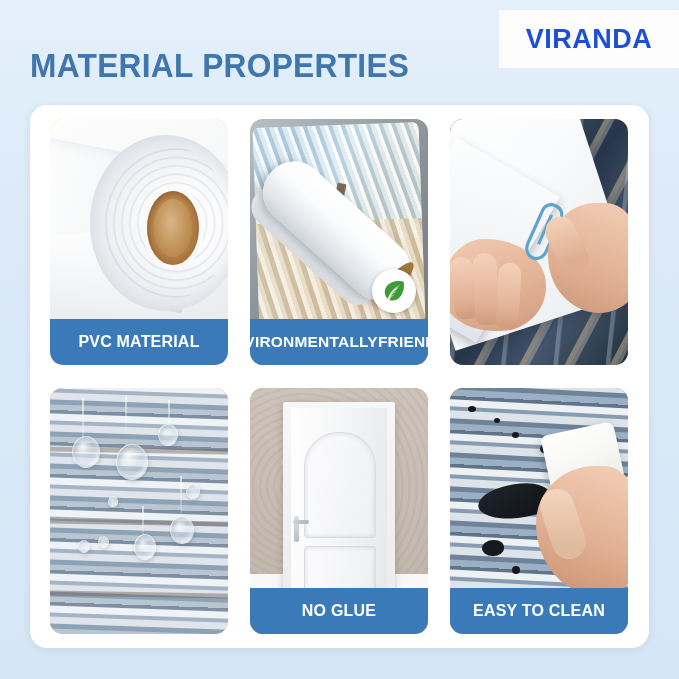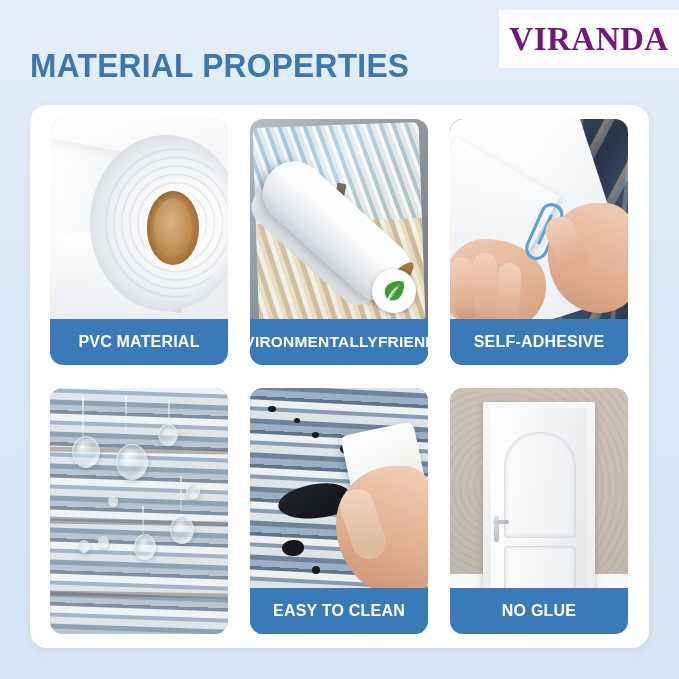--- a/index.html
+++ b/index.html
@@ -25,25 +25,25 @@
     left: 499px;
     top: 10px;
     width: 180px;
     height: 58px;
     background: #fdfdfd;
     display: flex;
     align-items: center;
     justify-content: center;
   }
   .logo-text {
-    font-size: 33px;
+    font-size: 27px;
     font-weight: bold;
     letter-spacing: 0.5px;
-    color: #701a75;
-    font-family: Liberation Serif, serif;
+    color: #1d4ed8;
+    font-family: Liberation Sans, sans-serif;
   }
 
   
   .page-title {
     position: absolute;
     left: 30px;
     top: 47px;
     font-size: 33px;
     font-weight: bold;
     letter-spacing: 0.3px;
@@ -600,21 +600,20 @@
             <svg width="34" height="70" viewBox="0 0 34 70" aria-hidden="true">
               <path d="M17 6c-6 0-10 4-10 9.5v36c0 6.5 4.5 11.5 10 11.5s10-5 10-11.5v-36C27 10 23 6 17 6z" fill="none" stroke="#5da3cf" stroke-width="3.2"></path>
               <path d="M17 16v32" fill="none" stroke="#5da3cf" stroke-width="3"></path>
             </svg>
           </div>
           <div class="hand-l"></div>
           <div class="finger f1"></div>
           <div class="finger f2"></div>
           <div class="finger f3"></div>
         </div>
-        <div class="card-label">SELF-ADHESIVE</div>
       </div>
 
       <div class="card">
         <div class="card-media m-water">
           <div class="water-stripes"></div>
           <div class="water-stripes2"></div>
 
           <div class="streak" style="left:32px; top:10px; height:52px;"></div>
           <div class="streak" style="left:75px; top:8px; height:34px;"></div>
           <div class="streak" style="left:118px; top:12px; height:30px;"></div>
@@ -624,49 +623,49 @@
           <div class="drop" style="left:22px; top:48px; width:26px; height:30px;"></div>
           <div class="drop" style="left:66px; top:56px; width:30px; height:34px;"></div>
           <div class="drop" style="left:108px; top:36px; width:18px; height:20px;"></div>
           <div class="drop" style="left:120px; top:128px; width:22px; height:26px;"></div>
           <div class="drop" style="left:84px; top:146px; width:20px; height:24px;"></div>
           <div class="drop" style="left:28px; top:152px; width:10px; height:11px;"></div>
           <div class="drop" style="left:48px; top:148px; width:9px; height:10px;"></div>
           <div class="drop" style="left:136px; top:96px; width:12px; height:13px;"></div>
           <div class="drop" style="left:58px; top:108px; width:8px; height:9px;"></div>
         </div>
+      </div>
+
+      <div class="card">
+        <div class="card-media m-door">
+          <div class="wall"></div>
+          <div class="baseboard-l"></div>
+          <div class="baseboard-r"></div>
+          <div class="door-frame"></div>
+          <div class="door"></div>
+          <div class="door-panel top"></div>
+          <div class="door-panel bottom"></div>
+          <div class="door-handle"></div>
+          <div class="door-lever"></div>
+        </div>
+        <div class="card-label">NO GLUE</div>
       </div>
 
       <div class="card">
         <div class="card-media m-clean">
           <div class="clean-stripes"></div>
           <div class="stain big"></div>
           <div class="stain" style="left:18px; top:18px; width:8px; height:6px;"></div>
           <div class="stain" style="left:44px; top:30px; width:6px; height:5px;"></div>
           <div class="stain" style="left:62px; top:44px; width:7px; height:6px;"></div>
           <div class="stain" style="left:90px; top:56px; width:13px; height:10px;"></div>
           <div class="stain" style="left:32px; top:152px; width:22px; height:16px; border-radius:55% 45% 50% 50%;"></div>
           <div class="stain" style="left:62px; top:178px; width:8px; height:8px;"></div>
           <div class="cloth"></div>
           <div class="hand-clean"></div>
           <div class="thumb-clean"></div>
         </div>
         <div class="card-label">EASY TO CLEAN</div>
       </div>
 
-      <div class="card">
-        <div class="card-media m-door">
-          <div class="wall"></div>
-          <div class="baseboard-l"></div>
-          <div class="baseboard-r"></div>
-          <div class="door-frame"></div>
-          <div class="door"></div>
-          <div class="door-panel top"></div>
-          <div class="door-panel bottom"></div>
-          <div class="door-handle"></div>
-          <div class="door-lever"></div>
-        </div>
-        <div class="card-label">NO GLUE</div>
-      </div>
-
     </div>
   </div>
 </div>
 
 </body></html>

